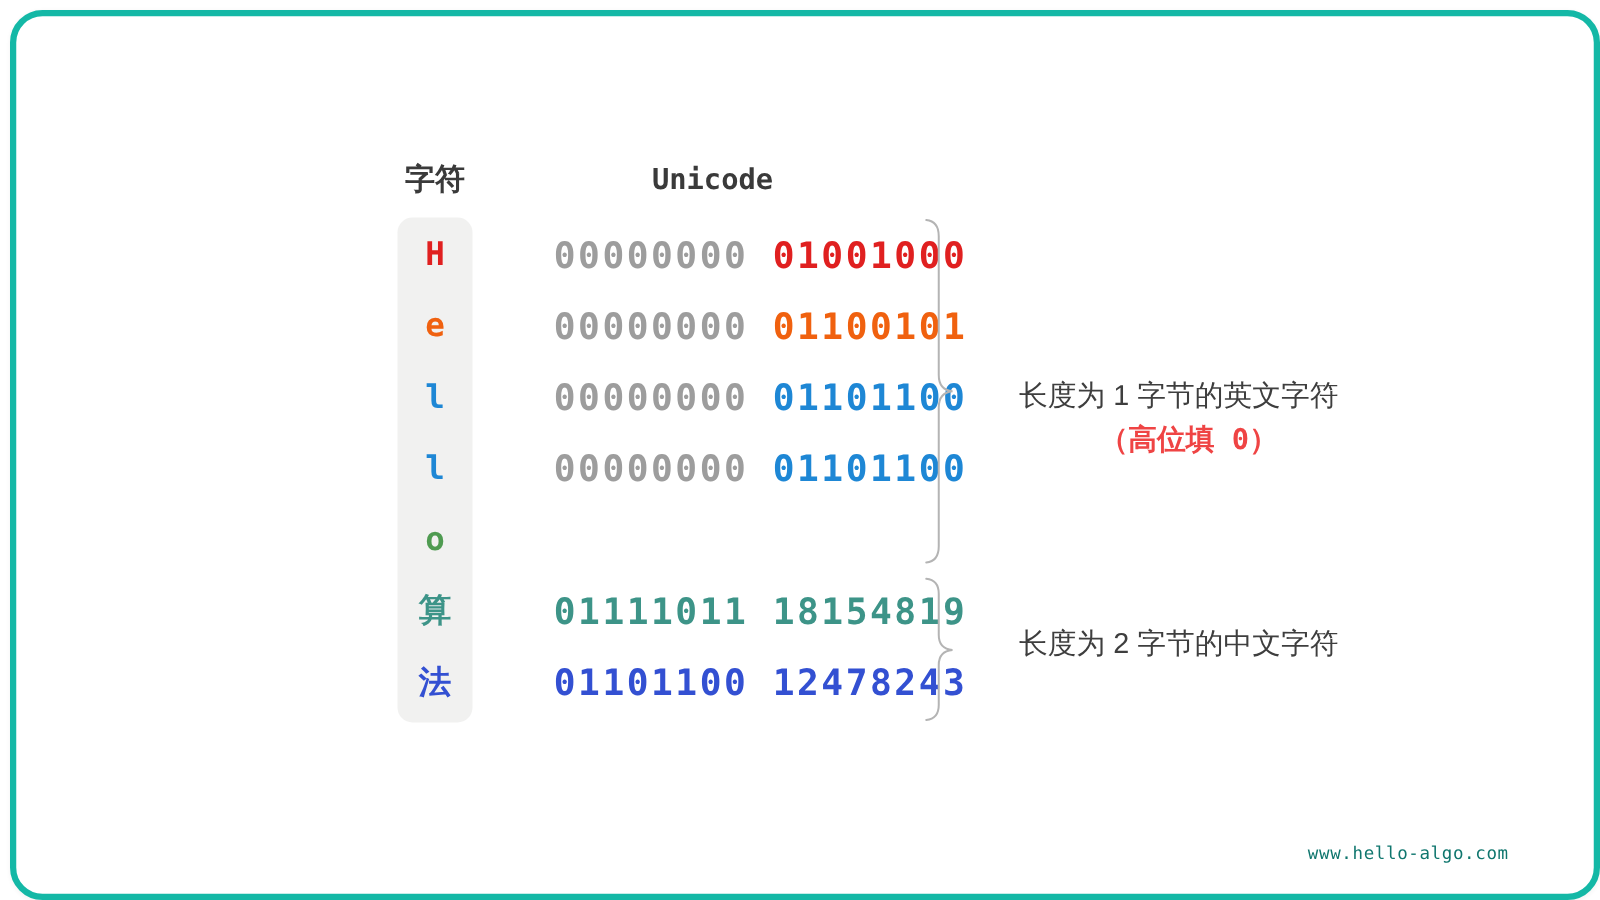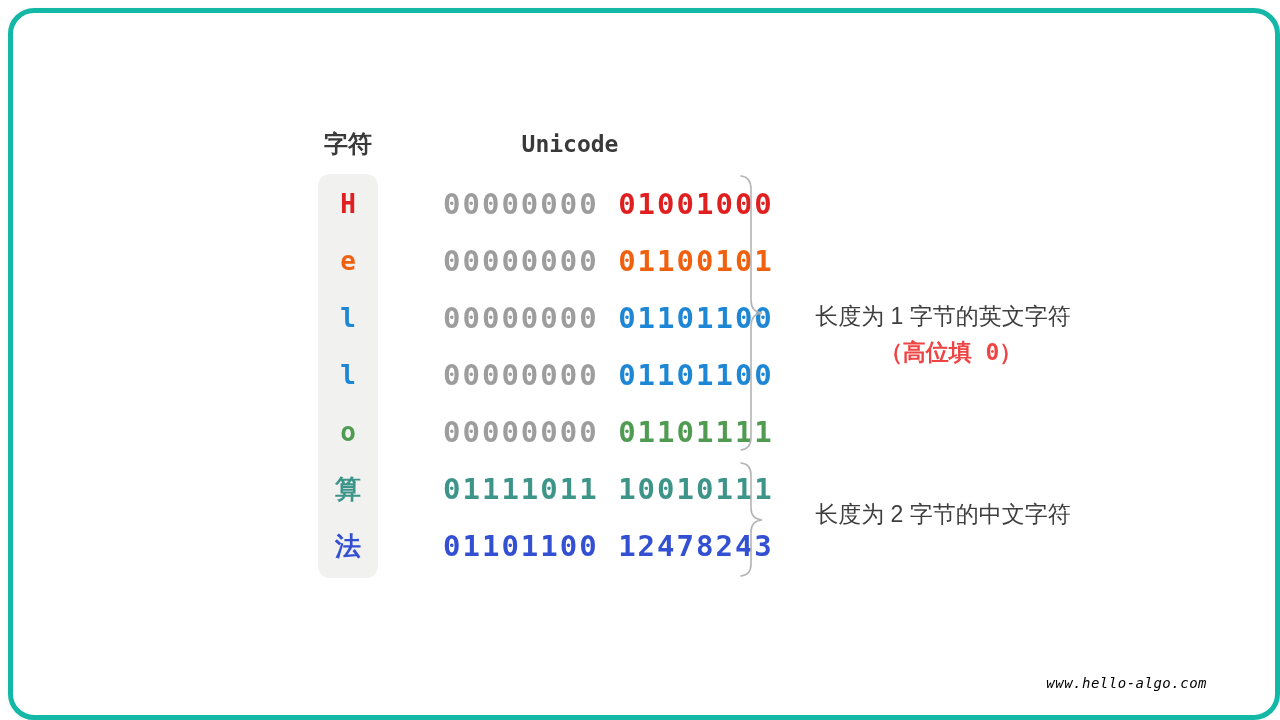--- a/index.html
+++ b/index.html
@@ -111,22 +111,21 @@
   }
   .annotation-1 { top: 266px; margin-top: 21px; }
   .annotation-2 { top: 485px; }
   .watermark {
     position: absolute;
     right: 68px;
     bottom: 24px;
     font-family: "DejaVu Sans Mono", monospace;
     font-size: 14px;
     letter-spacing: 0.5px;
-    color: #000000;
-    font-style: italic;
+    color: #0f766e;
   }
 </style>
 </head>
 <body>
 
 <div class="stage">
   <div class="card">
 
     <div class="col-header char-header">字符</div>
 
@@ -146,25 +145,24 @@
         <div class="row" style="top: 277px;">
           <span class="char" style="color: rgb(30, 135, 213);">l</span>
           <span class="binary"><span style="color: rgb(157, 157, 157);">00000000</span> <span style="color: rgb(30, 135, 213);">01101100</span></span>
         </div>
         <div class="row" style="top: 334px;">
           <span class="char" style="color: rgb(30, 135, 213);">l</span>
           <span class="binary"><span style="color: rgb(157, 157, 157);">00000000</span> <span style="color: rgb(30, 135, 213);">01101100</span></span>
         </div>
         <div class="row" style="top: 391px;">
           <span class="char" style="color: rgb(79, 155, 81);">o</span>
-          <span class="binary"><span style="color: rgb(157, 157, 157);">00000000</span> <span style="color: rgb(79, 155, 81);">01101111</span></span>
         </div>
         <div class="row" style="top: 448px;">
           <span class="char" style="color: rgb(61, 148, 136);">算</span>
-          <span class="binary"><span style="color: rgb(61, 148, 136);">01111011</span> <span style="color: rgb(61, 148, 136);">10010111</span></span>
+          <span class="binary"><span style="color: rgb(61, 148, 136);">01111011</span> <span style="color: rgb(61, 148, 136);">18154819</span></span>
         </div>
         <div class="row" style="top: 505px;">
           <span class="char" style="color: rgb(51, 80, 210);">法</span>
           <span class="binary"><span style="color: rgb(51, 80, 210);">01101100</span> <span style="color: rgb(51, 80, 210);">12478243</span></span>
         </div>
       </div>
 
     <svg class="brace-layer" viewBox="0 0 1280 720" xmlns="http://www.w3.org/2000/svg">
       <path d="M728,163 Q738,164 738,176 L738,287 Q738,299 749,300 Q738,301 738,313 L738,424 Q738,436 728,437" fill="none" stroke="#b4b4b4" stroke-width="1.6" stroke-linecap="round"></path>
       <path d="M728,450 Q738,451 738,462 L738,495 Q738,506 749,507 Q738,508 738,519 L738,551 Q738,562 728,563" fill="none" stroke="#b4b4b4" stroke-width="1.6" stroke-linecap="round"></path>

